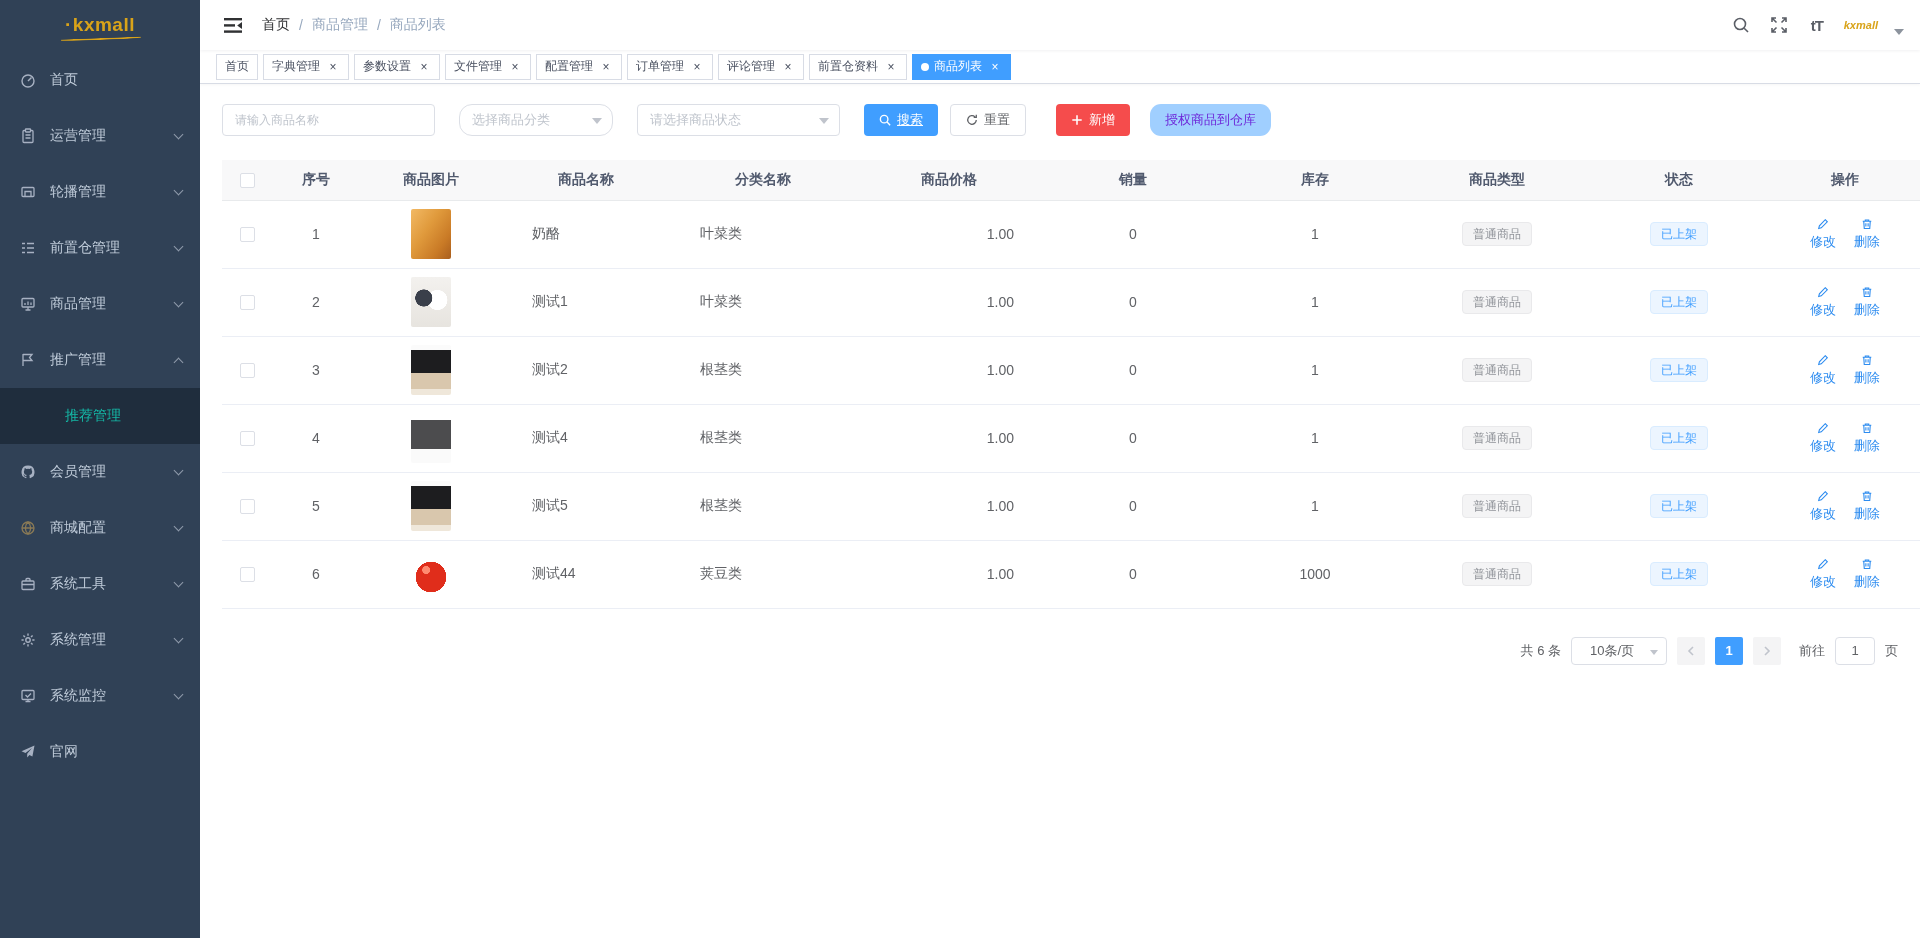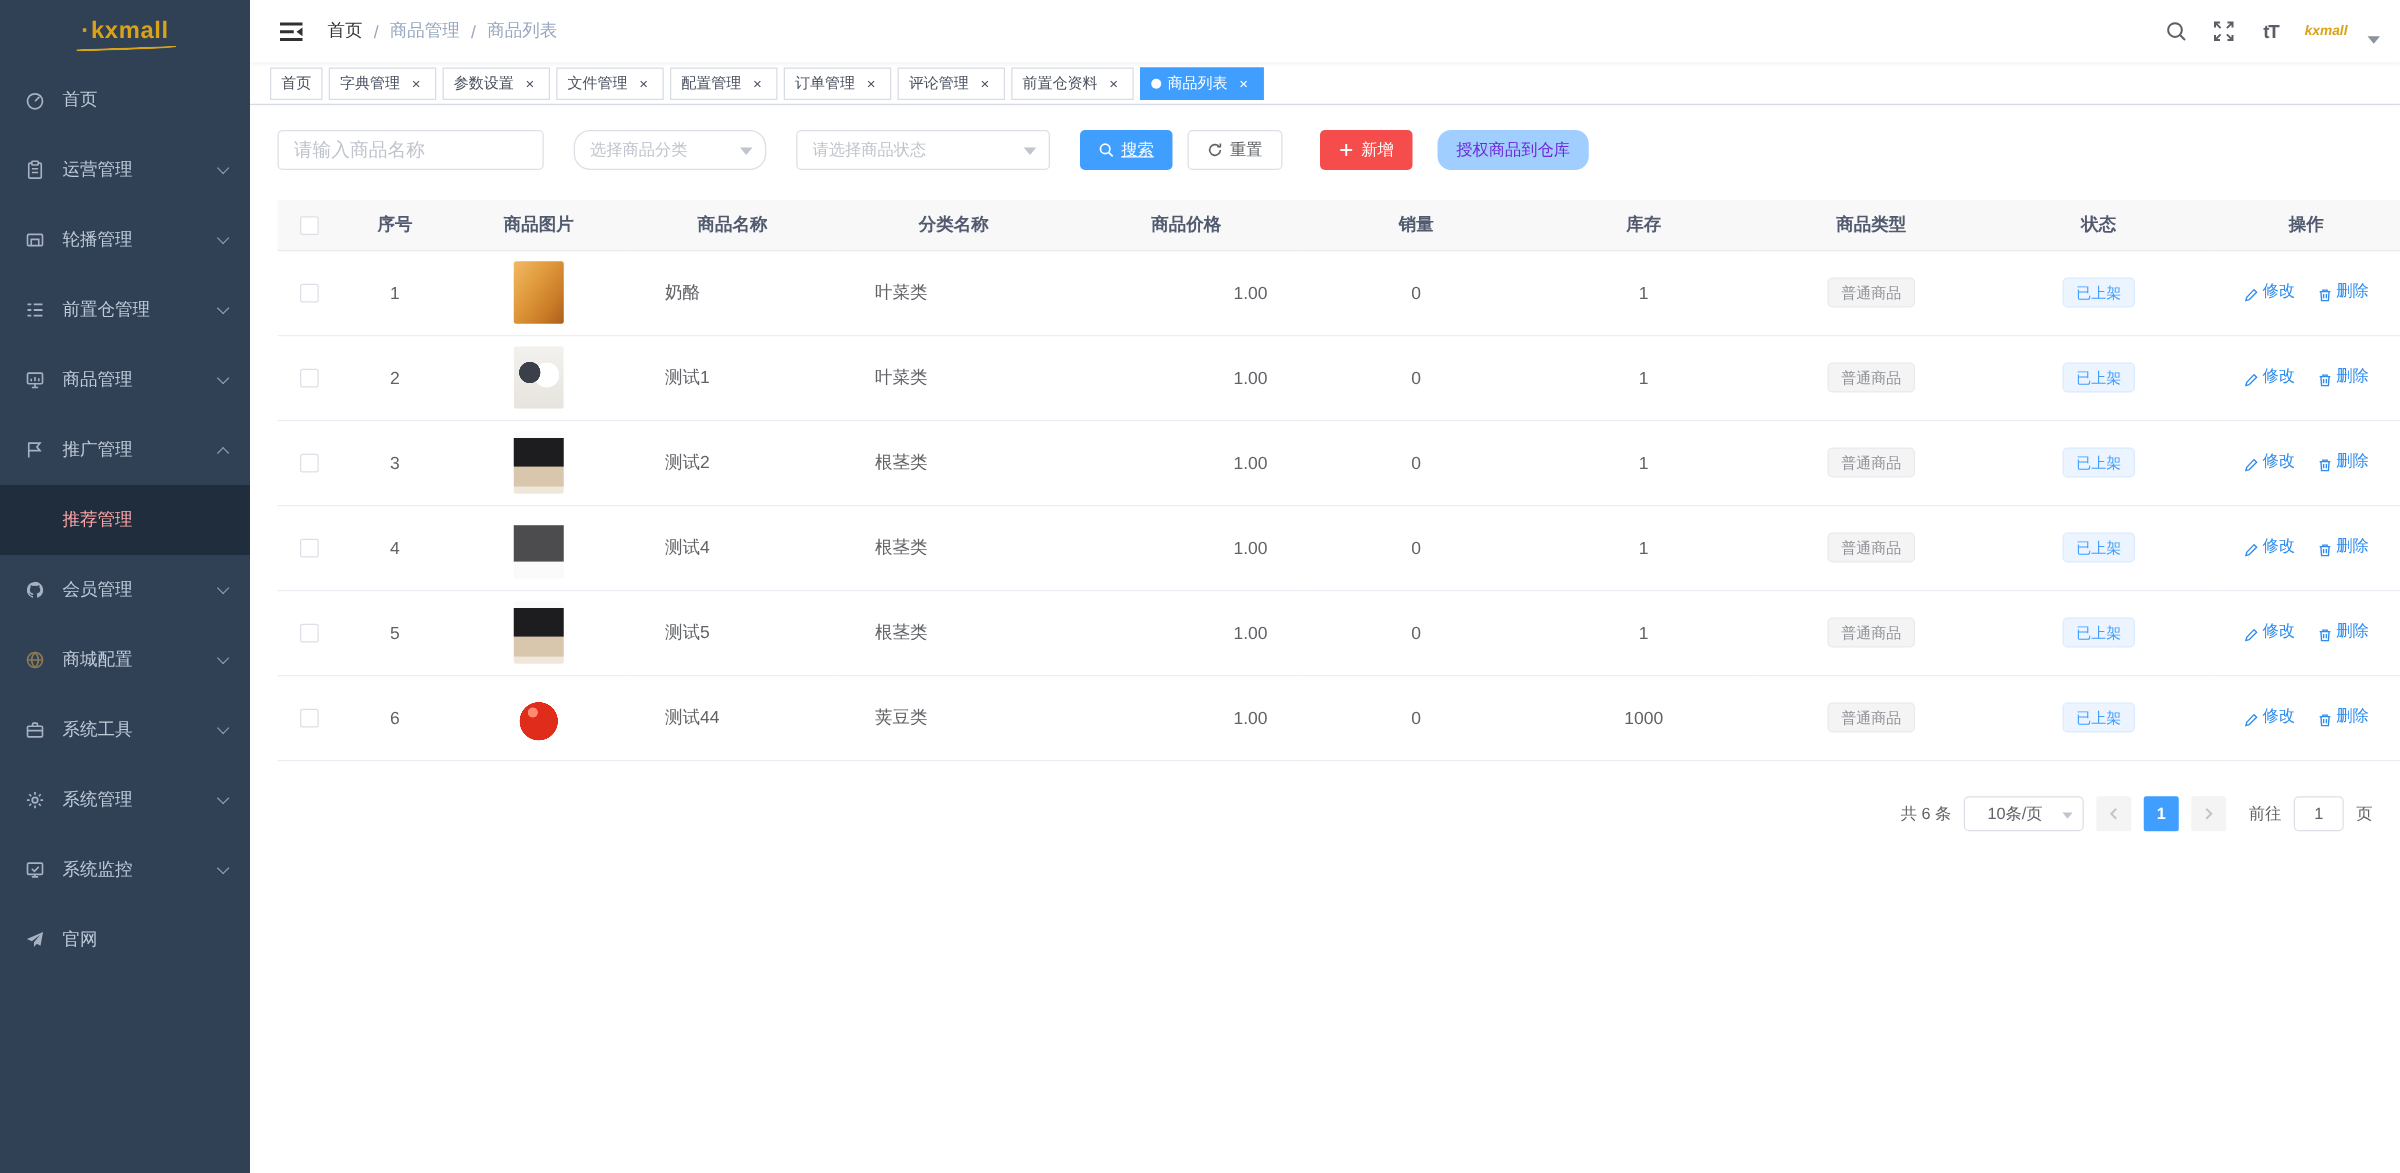--- a/index.html
+++ b/index.html
@@ -15,22 +15,22 @@
     border-bottom:2px solid #d9a319; border-radius:0 0 60% 40%; transform:rotate(-2deg); }
   .menu { padding-top:2px; }
   .menu-item { height:56px; display:flex; align-items:center; padding:0 18px 0 20px;
     color:#bfcbd9; cursor:pointer; position:relative; }
   .mi-icon { width:16px; height:16px; margin-right:14px; display:inline-flex; color:#a7b1c2; flex:none; }
   .mi-icon svg { width:16px; height:16px; }
   .mi-label { flex:1; font-size:14px; }
   .chev { width:7px; height:7px; border-right:1.5px solid #8f9bab; border-bottom:1.5px solid #8f9bab;
     transform:rotate(45deg); margin-top:-4px; flex:none; }
   .chev.up { transform:rotate(225deg); margin-top:4px; }
-  .submenu-item { height:56px; display:flex; align-items:center; padding-left:50px;
-    background:#1f2d3d; color:#fca5a5; cursor:pointer; }
+  .submenu-item { height:56px; display:flex; align-items:center; padding-left:65px;
+    background:#1f2d3d; color:#14b8a6; cursor:pointer; }
 
   
   .main { margin-left:200px; }
   .navbar { height:50px; background:#fff; display:flex; align-items:center; padding:0 16px 0 16px;
     box-shadow:0 1px 3px rgba(0,21,41,.06); position:relative; }
   .hamburger { width:36px; height:36px; display:flex; align-items:center; justify-content:center; cursor:pointer; }
   .breadcrumb { margin-left:10px; display:flex; align-items:center; gap:9px; font-size:14px; }
   .bc-home { color:#303133; }
   .bc-sep, .bc-item { color:#97a8be; }
   .navbar-right { margin-left:auto; display:flex; align-items:center; gap:16px; }
@@ -50,21 +50,21 @@
   .tab.active { background:#409eff; border-color:#409eff; color:#fff; }
   .tab.active .tab-dot { display:inline-block; }
   .tab-close { margin-left:6px; width:14px; height:14px; border-radius:50%; display:inline-flex;
     align-items:center; justify-content:center; font-size:12px; line-height:1; }
   .tab-close::before { content:"\00d7"; }
 
   
   .content { padding:20px 22px; }
   .filter-row { display:flex; align-items:center; gap:24px; }
   .f-input { width:213px; height:32px; border:1px solid #dcdfe6; border-radius:4px; padding:0 12px;
-    font-size:15px; color:#606266; outline:none; font-family:inherit; }
+    font-size:12px; color:#606266; outline:none; font-family:inherit; }
   .f-input::placeholder { color:#bfc4cc; }
   .f-select { height:32px; border:1px solid #dcdfe6; border-radius:4px; padding:0 26px 0 12px;
     font-size:13px; color:#bfc4cc; display:flex; align-items:center; position:relative; cursor:pointer; }
   .f-select.w1 { width:154px;border-radius:13px; } .f-select.w2 { width:203px; }
   .f-select::after { content:""; position:absolute; right:10px; top:13px; width:0; height:0;
     border-left:5px solid transparent; border-right:5px solid transparent; border-top:6px solid #c0c4cc; }
   .btn { height:32px; border:none; border-radius:4px; font-size:13px; display:inline-flex;
     align-items:center; justify-content:center; gap:6px; padding:0 15px; cursor:pointer; font-family:inherit; }
   .btn svg { width:12px; height:12px; }
   .btn-primary { background:#409eff; color:#fff; margin-left:0;text-decoration:underline; }
@@ -94,22 +94,22 @@
     linear-gradient(180deg,#ffffff 0 14%, #4c4c4e 15% 72%, #fafafa 73%); }
   .product-img.apple { background:
     radial-gradient(circle at 38% 42%, #ff8a70 0 10%, rgba(0,0,0,0) 11%),
     radial-gradient(circle at 50% 56%, #e02d1b 0 44%, rgba(0,0,0,0) 45%),
     linear-gradient(#ffffff,#ffffff); }
   .tag { display:inline-block; height:24px; line-height:22px; padding:0 10px; font-size:12px;
     border-radius:4px; border:1px solid; }
   .tag-gray { background:#f4f4f5; border-color:#e9e9eb; color:#909399; }
   .tag-blue { background:#ecf5ff; border-color:#d9ecff; color:#409eff; }
   .actions { white-space:nowrap; }
-  .link { color:#2d8cf0; font-size:13px; text-decoration:none; display:inline-flex; align-items:flex-end;
-    gap:3px; cursor:pointer; }
+  .link { color:#2d8cf0; font-size:13px; text-decoration:none; display:inline-flex; align-items:center;
+    gap:3px; cursor:pointer;flex-direction:column; }
   .link + .link { margin-left:14px; }
   .link svg { width:12px; height:12px; }
 
   
   .pagination { margin-top:28px; display:flex; align-items:center; justify-content:flex-end; gap:10px;
     font-size:13px; color:#606266; }
   .page-size-select { width:96px; height:28px; border:1px solid #dcdfe6; border-radius:4px;
     display:flex; align-items:center; justify-content:center; padding-right:14px; position:relative;
     color:#606266; cursor:pointer; }
   .page-size-select::after { content:""; position:absolute; right:8px; top:12px; width:0; height:0;

